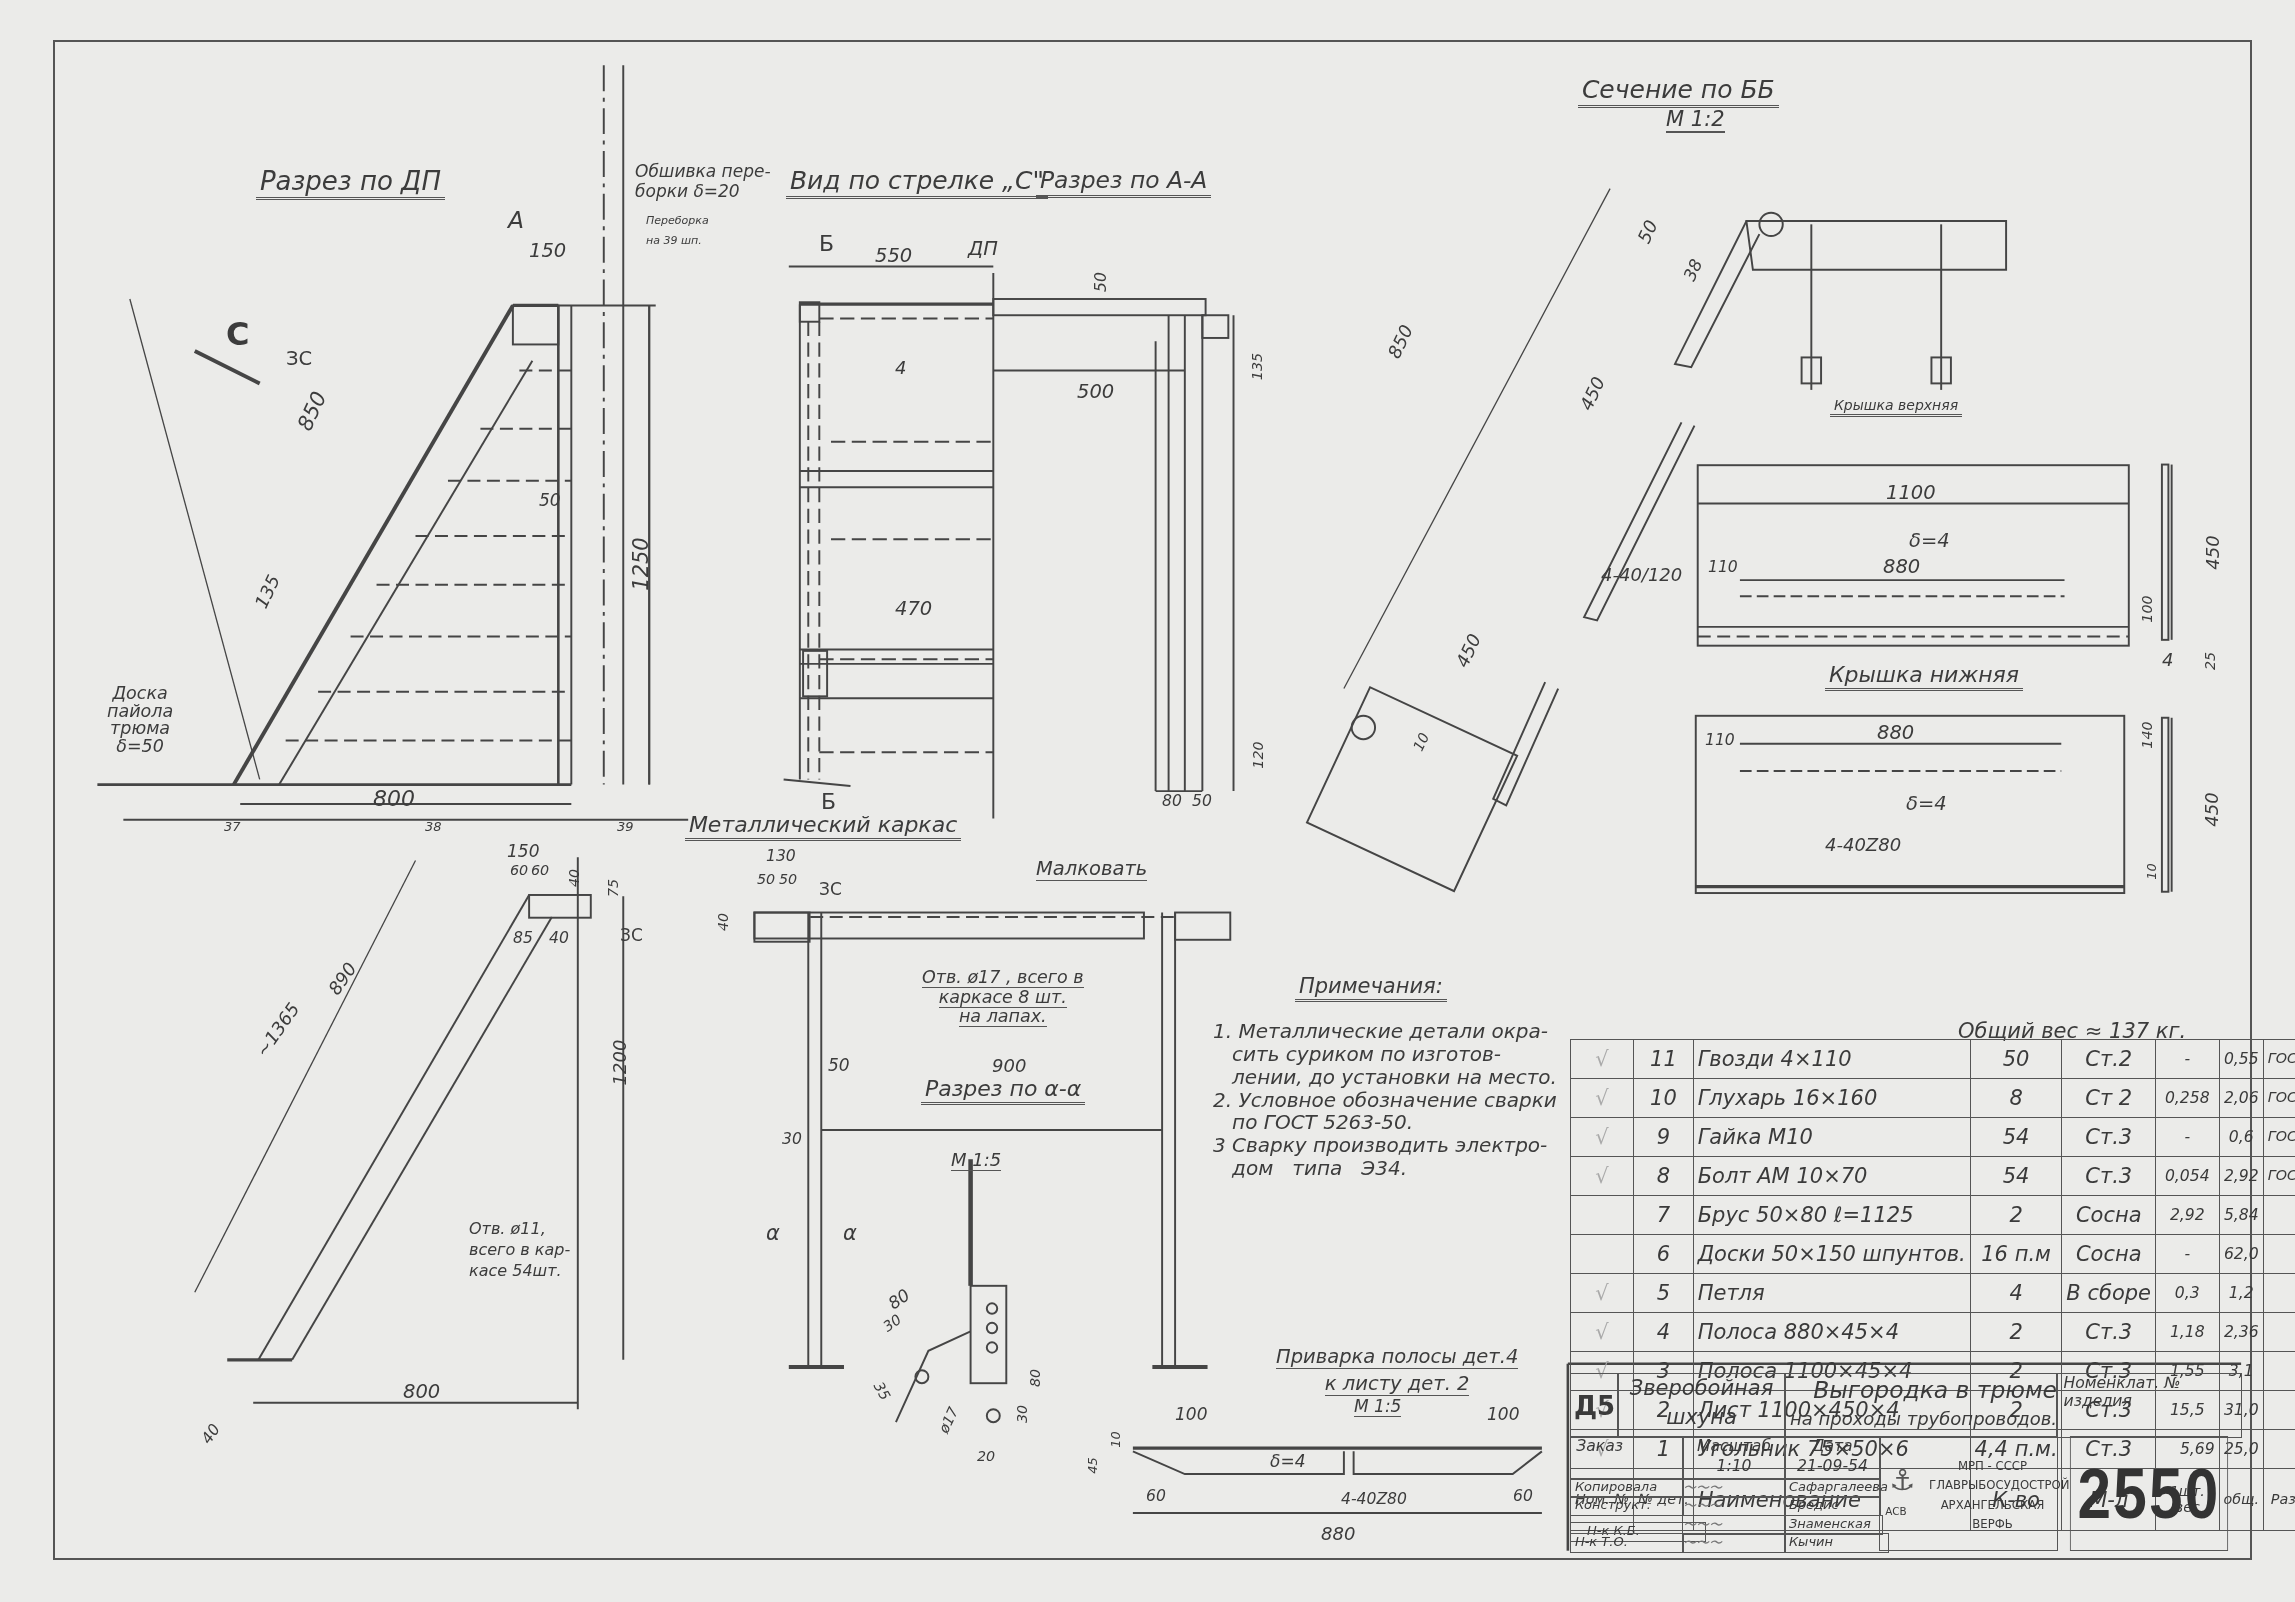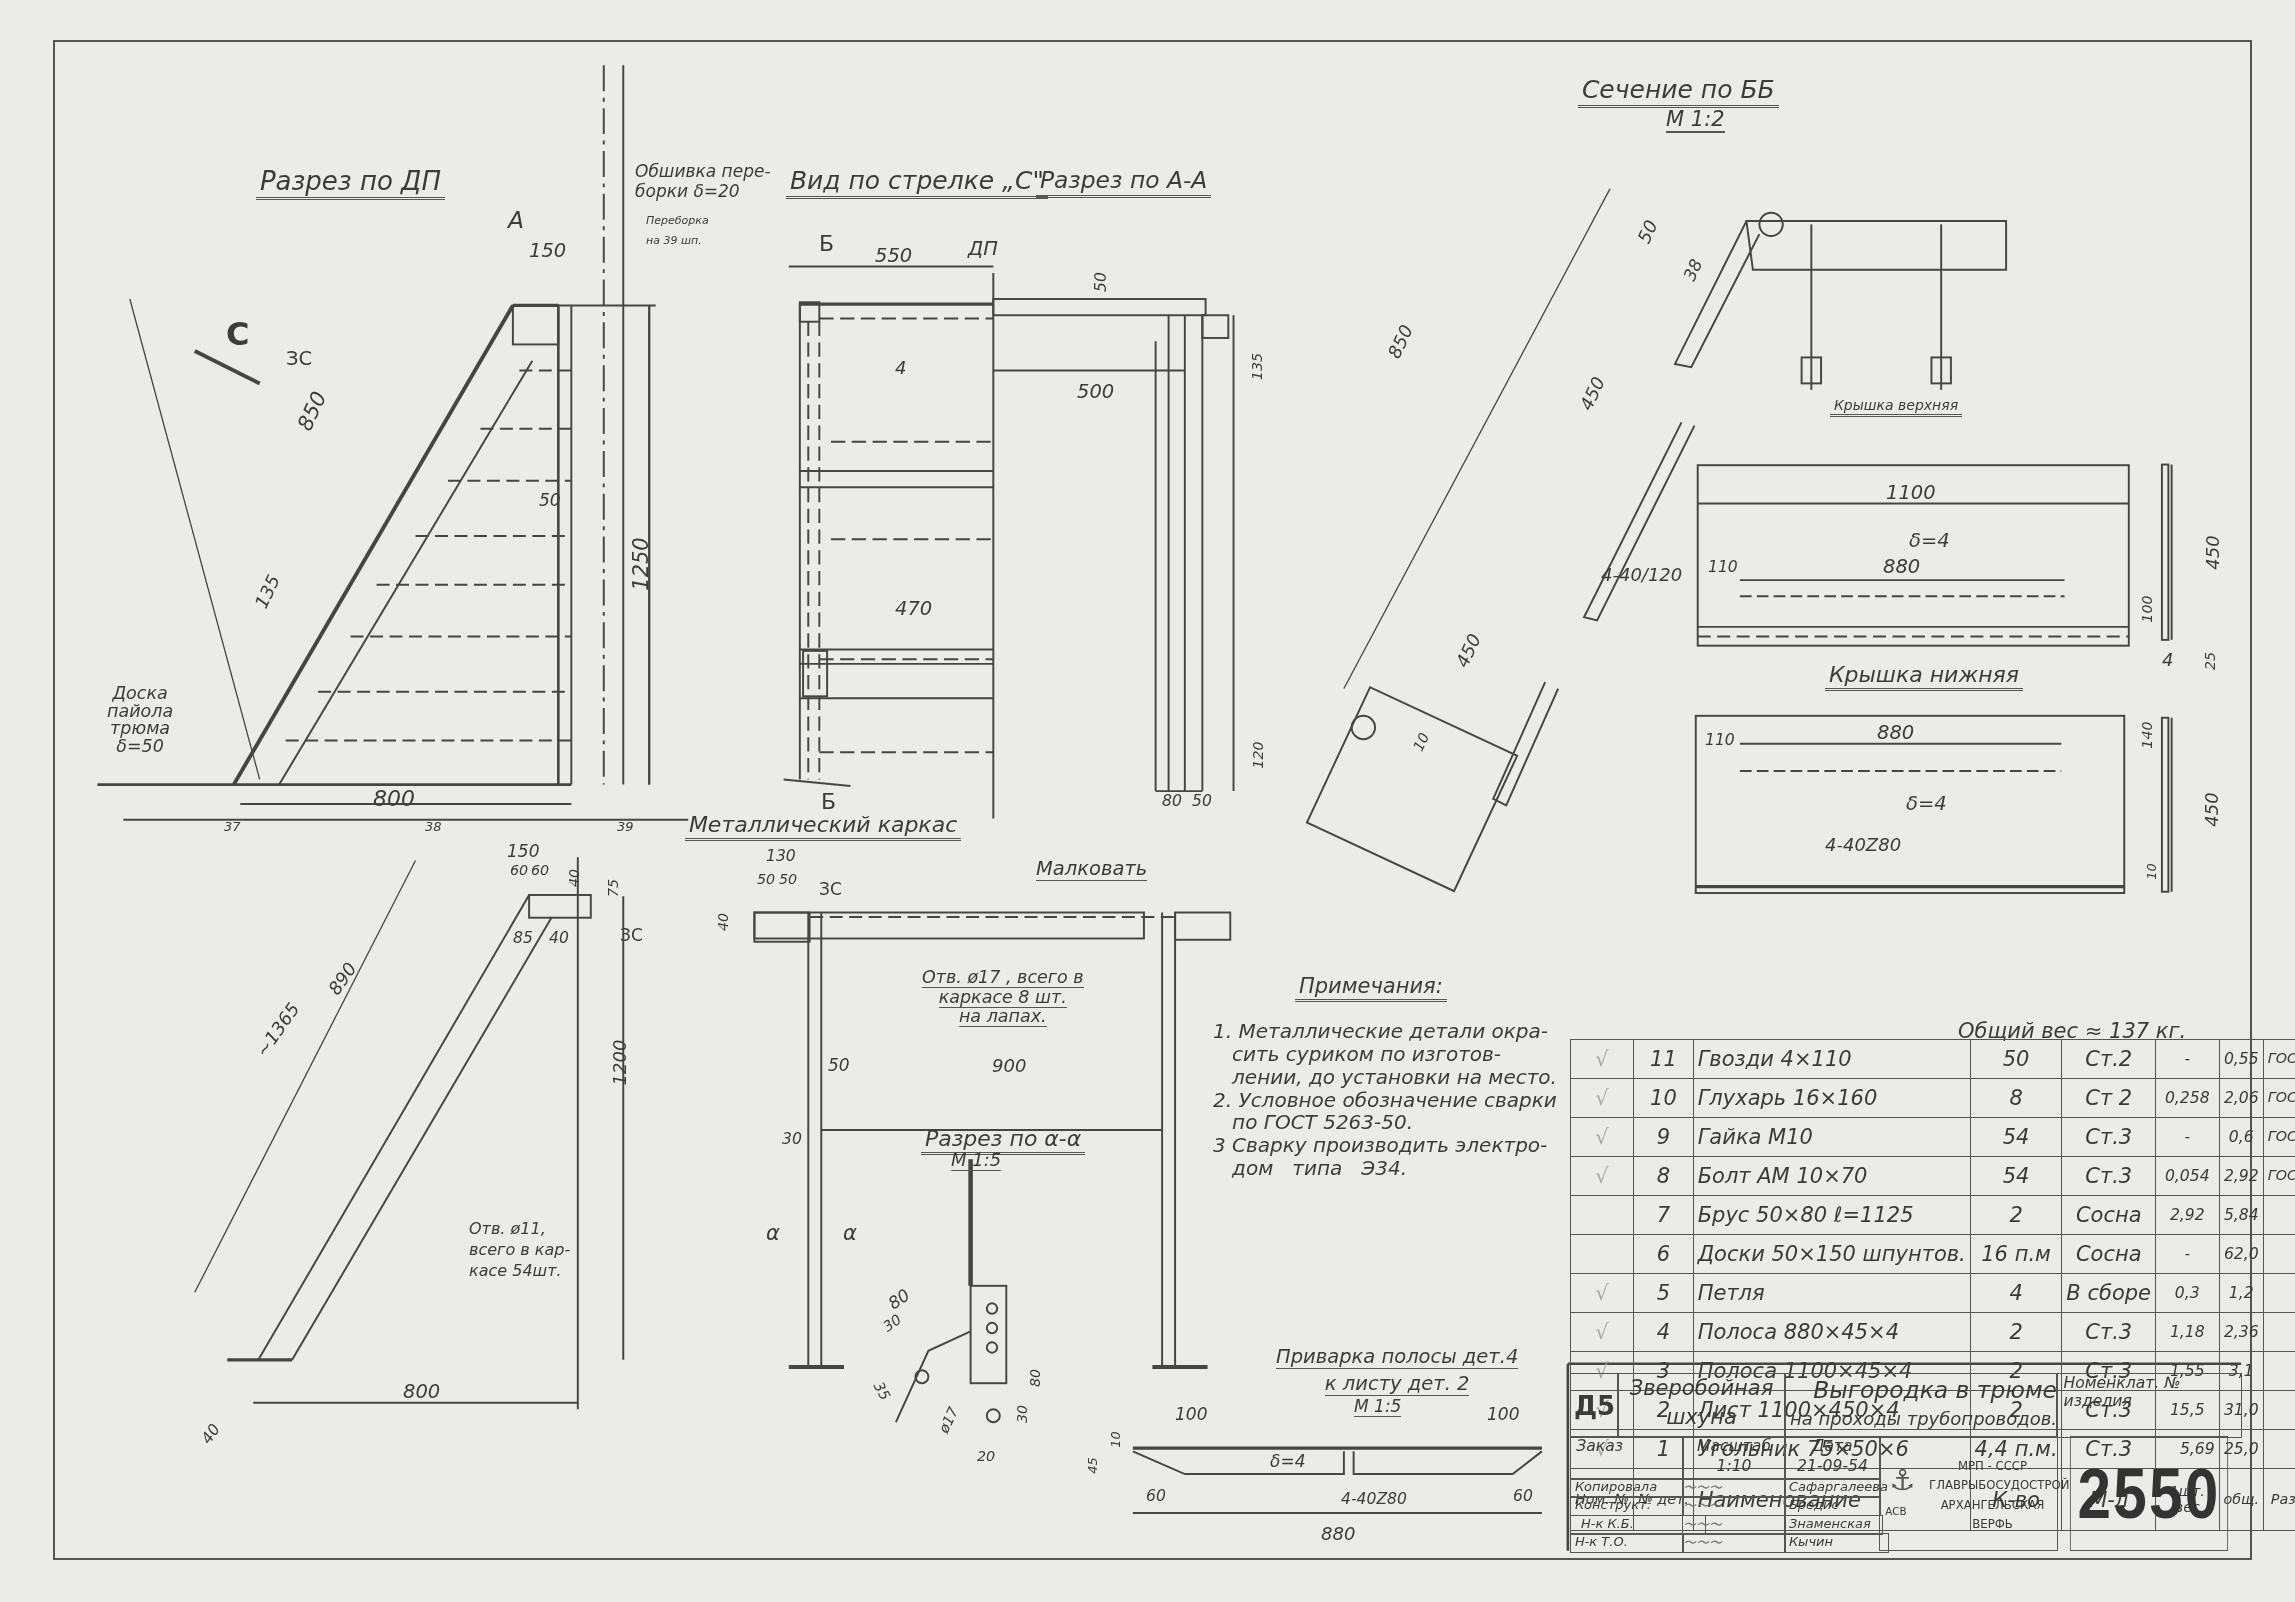--- a/index.html
+++ b/index.html
@@ -256,21 +256,21 @@
   <div class="t" style="left:513px;top:929px;font-size:15.6px;">85</div>
   <div class="t" style="left:549px;top:929px;font-size:15.6px;">40</div>
   <div class="t" style="left:325px;top:968px;font-size:18px;transform:rotate(-55deg);">890</div>
   <div class="t" style="left:247px;top:1019px;font-size:18px;transform:rotate(-55deg);">~1365</div>
   <div class="t" style="left:597px;top:1052px;font-size:18px;transform:rotate(-90deg);">1200</div>
   <div class="t" style="left:403px;top:1380px;font-size:19.5px;">800</div>
   <div class="t" style="left:201px;top:1425px;font-size:15.6px;transform:rotate(-55deg);">40</div>
   <div class="t" style="left:469px;top:1218px;font-size:16px;line-height:21px;"><span>Отв. ø11,</span><br><span>всего в кар-</span><br><span>касе 54шт.</span></div>
   <div class="t" style="left:620px;top:925px;font-size:17px;font-style:normal;">ЗС</div>
 
-  <div class="h" style="left:921px;top:1126px;font-size:22px;">Разрез по α-α</div>
+  <div class="h" style="left:921px;top:1076px;font-size:22px;">Разрез по α-α</div>
   <div class="t" style="left:951px;top:1149px;font-size:18px;border-bottom:1.9px solid #555;">М 1:5</div>
   <div class="t" style="left:766px;top:1221px;font-size:21px;">α</div>
   <div class="t" style="left:843px;top:1221px;font-size:21px;">α</div>
   <div class="t" style="left:888px;top:1289px;font-size:17px;transform:rotate(-35deg);">80</div>
   <div class="t" style="left:883px;top:1315px;font-size:14.3px;transform:rotate(-35deg);">30</div>
   <div class="t" style="left:873px;top:1383px;font-size:14.3px;transform:rotate(60deg);">35</div>
   <div class="t" style="left:935px;top:1412px;font-size:14.3px;transform:rotate(-65deg);">ø17</div>
   <div class="t" style="left:1013px;top:1406px;font-size:14.3px;transform:rotate(-90deg);">30</div>
   <div class="t" style="left:1026px;top:1370px;font-size:14.3px;transform:rotate(-90deg);">80</div>
   <div class="t" style="left:977px;top:1448px;font-size:14.3px;">20</div>
@@ -436,21 +436,21 @@
     <div class="tb-cell" style="left:0;top:63px;width:114px;height:44px;font-size:15.6px;padding-left:5.2px;">Заказ</div>
     <div class="tb-cell" style="left:112px;top:63px;width:104px;height:44px;font-size:15.6px;text-align:center;line-height:19.5px;"><span>Масштаб</span><br><span>1:10</span></div>
     <div class="tb-cell" style="left:214px;top:63px;width:97px;height:44px;font-size:15.6px;text-align:center;line-height:19.5px;"><span>Дата</span><br><span>21-09-54</span></div>
     <div id="tb-roles">
         <div class="tb-cell" style="left: 0px; top: 105px; width: 114px; height: 20px; font-size: 13px; padding-left: 3.9px;">Копировала</div>
         <div class="tb-cell" style="left: 112px; top: 105px; width: 104px; height: 20px; font-size: 13px; color: rgb(119, 119, 119);">〜〜〜</div>
         <div class="tb-cell" style="left: 214px; top: 105px; width: 97px; height: 20px; font-size: 13px; padding-left: 3.9px;">Сафаргалеева</div>
         <div class="tb-cell" style="left: 0px; top: 123px; width: 114px; height: 20px; font-size: 13px; padding-left: 3.9px;">Конструкт.</div>
         <div class="tb-cell" style="left: 112px; top: 123px; width: 104px; height: 20px; font-size: 13px; color: rgb(119, 119, 119);">〜〜〜</div>
         <div class="tb-cell" style="left: 214px; top: 123px; width: 97px; height: 20px; font-size: 13px; padding-left: 3.9px;">Бредис</div>
-        <div class="tb-cell" style="left: 0px; top: 142px; width: 136px; height: 20px; font-size: 13px; padding-left: 10px;">Н-к К.Б.</div>
+        <div class="tb-cell" style="left: 0px; top: 149px; width: 136px; height: 20px; font-size: 13px; padding-left: 16px;">Н-к К.Б.</div>
         <div class="tb-cell" style="left: 112px; top: 142px; width: 104px; height: 20px; font-size: 13px; color: rgb(119, 119, 119);">〜〜〜</div>
         <div class="tb-cell" style="left: 214px; top: 142px; width: 99px; height: 20px; font-size: 13px; padding-left: 3.9px;">Знаменская</div>
         <div class="tb-cell" style="left: 0px; top: 160px; width: 114px; height: 20px; font-size: 13px; padding-left: 3.9px;">Н-к Т.О.</div>
         <div class="tb-cell" style="left: 112px; top: 160px; width: 104px; height: 20px; font-size: 13px; color: rgb(119, 119, 119);">〜〜〜</div>
         <div class="tb-cell" style="left: 214px; top: 160px; width: 105px; height: 20px; font-size: 13px; padding-left: 3.9px;">Кычин</div>
       </div>
     <div class="tb-cell" style="left:309px;top:63px;width:179px;height:115px;">
       <div style="position:absolute;left:5.2px;top:26px;font-size:29px;font-style:normal;font-weight:bold;color:#555;writing-mode:vertical-rl;">⚓</div>
       <div style="position:absolute;left:5.2px;top:68px;font-size:10.4px;font-style:normal;">АСВ</div>
       <div style="position:absolute;left:49px;top:19.5px;font-size:11.7px;font-style:normal;text-align:center;line-height:19.5px;width:127px;"><span>МРП - СССР</span><br><span>ГЛАВРЫБОСУДОСТРОЙ</span><br><span>АРХАНГЕЛЬСКАЯ</span><br><span>ВЕРФЬ</span></div>

